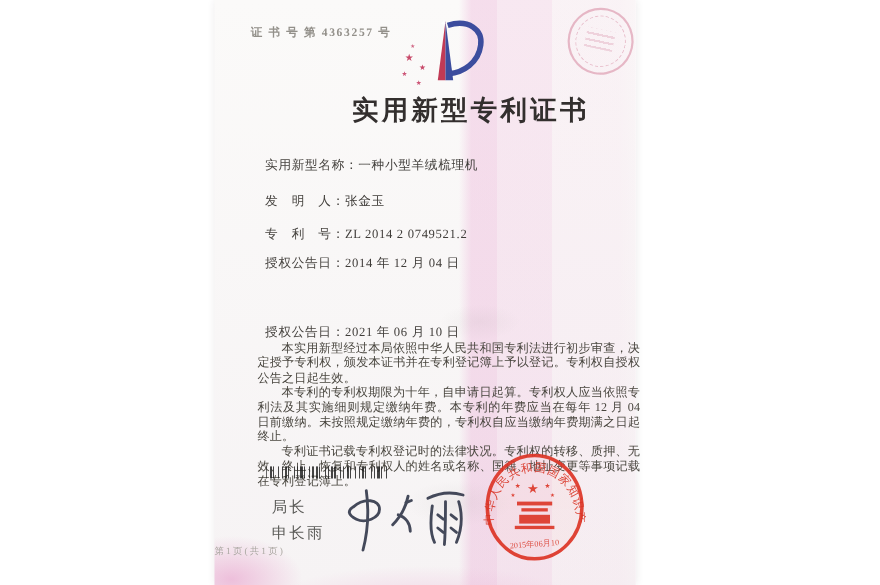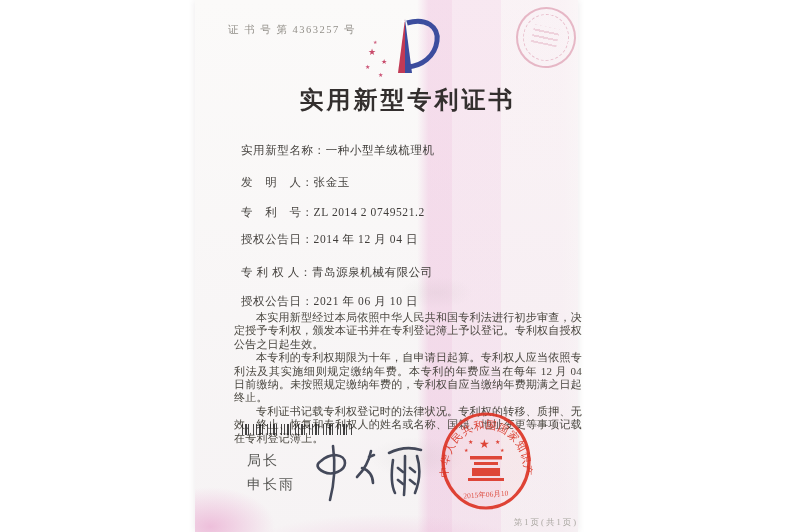--- a/index.html
+++ b/index.html
@@ -15,37 +15,37 @@
       radial-gradient(190px 45px at 50% 103%, rgba(236,178,214,.42), rgba(236,178,214,0) 75%),
       radial-gradient(60px 26px at 58% 86%, rgba(130,125,122,.08), rgba(130,125,122,0) 80%),
       radial-gradient(46px 20px at 63% 55%, rgba(130,125,122,.07), rgba(130,125,122,0) 80%),
       linear-gradient(90deg, rgba(0,0,0,0) 0 58%, rgba(232,156,206,.30) 61% 67%,
         rgba(238,180,218,.26) 67% 80%, rgba(244,212,231,.20) 80% 96%, rgba(246,220,235,.14) 100%),
       linear-gradient(180deg,#fbfaf9,#f6f3f4);
     box-shadow:0 0 7px rgba(60,40,50,.10);
   }
   .cert-number{
     position:absolute;left:33px;top:23px;
-    font-size:10.5px;color:#93908a;letter-spacing:1.5px;white-space:nowrap;
+    font-size:10.5px;color:#93908a;letter-spacing:1.5px;white-space:nowrap;font-weight:bold;
   }
   .logo{position:absolute;left:167px;top:11px;width:85px;height:70px;}
   .faint-stamp{
     position:absolute;left:321px;top:7px;width:56px;height:57px;border-radius:50%;
     border:2px solid rgba(206,110,140,.45);transform:rotate(12deg);
   }
   .faint-stamp .inner{
     position:absolute;inset:5px;border-radius:50%;
     border:1px dashed rgba(206,110,140,.38);
   }
   .faint-stamp .marks{
     position:absolute;left:14px;top:18px;width:26px;height:18px;opacity:.5;
     background:repeating-linear-gradient(0deg, rgba(200,100,135,.45) 0 2px, transparent 2px 6px);
   }
   .doc-title{
-    position:absolute;left:100px;top:84px;width:225px;text-align:center;
+    position:absolute;left:116px;top:84px;width:225px;text-align:right;
     font-size:24px;font-weight:bold;color:#332f2e;letter-spacing:3px;white-space:nowrap;
   }
   .field{
     position:absolute;left:46px;font-size:11.5px;color:#474440;
     letter-spacing:.6px;white-space:nowrap;
   }
   .field .lbl{color:#474440;}
   .field .val{color:#3f3c39;text-align:right;}
   .paras{
     position:absolute;left:39px;top:311px;width:348px;
@@ -57,21 +57,21 @@
     background:
       repeating-linear-gradient(90deg,#1d1d1d 0 1px,transparent 1px 3px,
         #1d1d1d 3px 5px,transparent 5px 6px,#1d1d1d 6px 7px,transparent 7px 11px,
         #1d1d1d 11px 12px,transparent 12px 14px);
   }
   .director{position:absolute;left:52px;top:452px;font-size:14px;color:#5a5a57;letter-spacing:2px;}
   .director div{margin-bottom:6px;}
   .signature{position:absolute;left:110px;top:437px;width:118px;height:68px;}
   .seal{position:absolute;left:244px;top:410px;width:94px;height:102px;}
   .page-footer{
-    position:absolute;left:0;top:517px;width:100%;text-align:right;
+    position:absolute;left:0;top:496px;width:100%;text-align:left;
     font-size:8.5px;color:#aaa7a1;letter-spacing:2px;
   }
 </style>
 </head>
 <body>
 
 <div class="photo">
 
   <div class="cert-number">证 书 号 第 4363257 号</div>
 
@@ -98,23 +98,20 @@
     <span class="lbl">实用新型名称：</span><span class="val">一种小型羊绒梳理机</span>
   </div>
   <div class="field" style="top:175px">
     <span class="lbl">发　明　人：</span><span class="val">张金玉</span>
   </div>
   <div class="field" style="top:205px">
     <span class="lbl">专　利　号：</span><span class="val">ZL 2014 2 0749521.2</span>
   </div>
   <div class="field" style="top:232px">
     <span class="lbl">授权公告日：</span><span class="val">2014 年 12 月 04 日</span>
-  </div>
-  <div class="field" style="top:265px">
-    <span class="lbl">专 利 权 人：</span><span class="val">青岛源泉机械有限公司</span>
   </div>
   <div class="field" style="top:294px">
     <span class="lbl">授权公告日：</span><span class="val">2021 年 06 月 10 日</span>
   </div>
 
   <div class="paras">
     <p>本实用新型经过本局依照中华人民共和国专利法进行初步审查，决定授予专利权，颁发本证书并在专利登记簿上予以登记。专利权自授权公告之日起生效。</p>
     <p>本专利的专利权期限为十年，自申请日起算。专利权人应当依照专利法及其实施细则规定缴纳年费。本专利的年费应当在每年 12 月 04 日前缴纳。未按照规定缴纳年费的，专利权自应当缴纳年费期满之日起终止。</p>
     <p>专利证书记载专利权登记时的法律状况。专利权的转移、质押、无效、终止、恢复和专利权人的姓名或名称、国籍、地址变更等事项记载在专利登记簿上。</p>
   </div>

